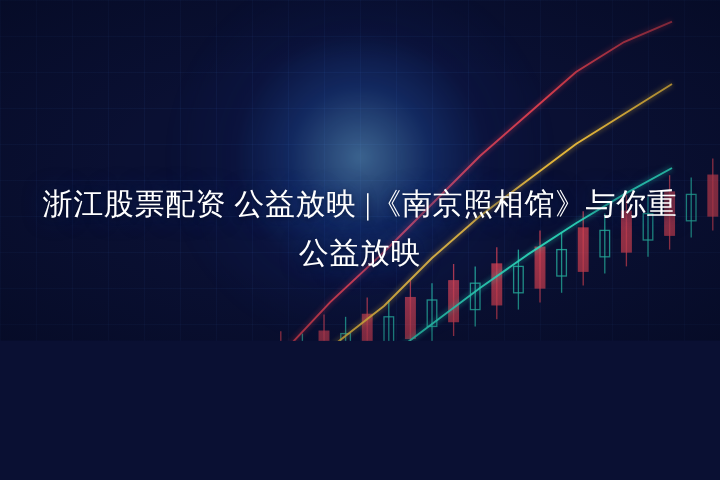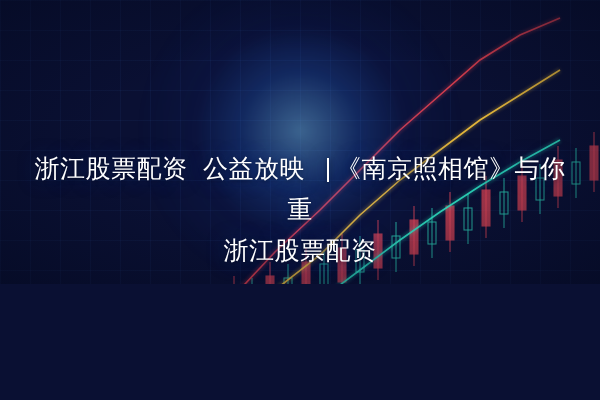--- a/index.html
+++ b/index.html
@@ -10,21 +10,21 @@
   #stage {
     position: relative;
     width: 600px;
     height: 284px;
     overflow: hidden;
     background:
       radial-gradient(circle at 50% 46%, rgba(60,160,255,0.55) 0%, rgba(30,90,210,0.30) 18%, rgba(12,35,120,0.10) 34%, rgba(8,18,70,0) 55%),
       radial-gradient(ellipse at 18% 88%, rgba(20,60,170,0.35) 0%, rgba(10,25,90,0) 60%),
       radial-gradient(ellipse at 92% 15%, rgba(20,70,190,0.30) 0%, rgba(10,25,90,0) 55%),
       linear-gradient(160deg, #0d1a56 0%, #0b1votre 0%, #0a1240 35%, #0a1136 60%, #07102e 100%);
-    font-family: Liberation Mono, monospace;
+    font-family: Liberation Serif, serif;
   }
   
   #grid {
     position: absolute;
     inset: 0;
     background-image:
       linear-gradient(to right, rgba(90,150,255,0.055) 1px, transparent 1px),
       linear-gradient(to bottom, rgba(90,150,255,0.055) 1px, transparent 1px);
     background-size: 30px 30px;
     pointer-events: none;
@@ -151,15 +151,15 @@
       <path d="M30 352 L70 300 L110 330 L150 318 L190 340 L230 300 L275 252 L320 210 L360 170 L400 130 L440 95 L480 60 L520 35 L560 18" fill="none" stroke="#e8414f" stroke-width="1.6" opacity="0.9"></path>
       <path d="M30 375 L70 345 L110 360 L150 350 L190 365 L230 330 L275 290 L320 255 L360 215 L400 180 L440 150 L480 120 L520 95 L560 70" fill="none" stroke="#f5c33b" stroke-width="5" opacity="0.22" filter="url(#soft)"></path>
       <path d="M30 375 L70 345 L110 360 L150 350 L190 365 L230 330 L275 290 L320 255 L360 215 L400 180 L440 150 L480 120 L520 95 L560 70" fill="none" stroke="#f5c33b" stroke-width="1.6" opacity="0.9"></path>
       <path d="M30 388 L70 372 L110 380 L150 374 L190 384 L230 360 L275 330 L320 300 L360 270 L400 240 L440 212 L480 186 L520 162 L560 140" fill="none" stroke="#2fe0c0" stroke-width="5" opacity="0.22" filter="url(#soft)"></path>
       <path d="M30 388 L70 372 L110 380 L150 374 L190 384 L230 360 L275 330 L320 300 L360 270 L400 240 L440 212 L480 186 L520 162 L560 140" fill="none" stroke="#2fe0c0" stroke-width="1.6" opacity="0.9"></path>
     </svg>
   <div id="glow"></div>
   <div id="vignette"></div>
   <div id="caption">
     <div>浙江股票配资 公益放映 |《南京照相馆》与你重</div>
-    <div>浙江股票配资</div>
+    <div>公益放映</div>
   </div>
 </div>
 
 </body></html>

